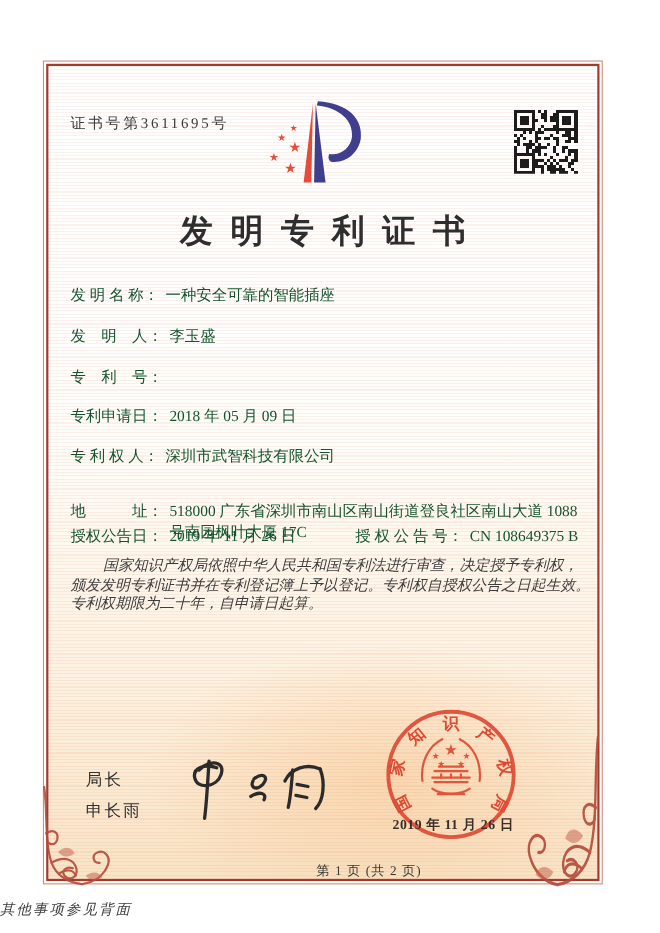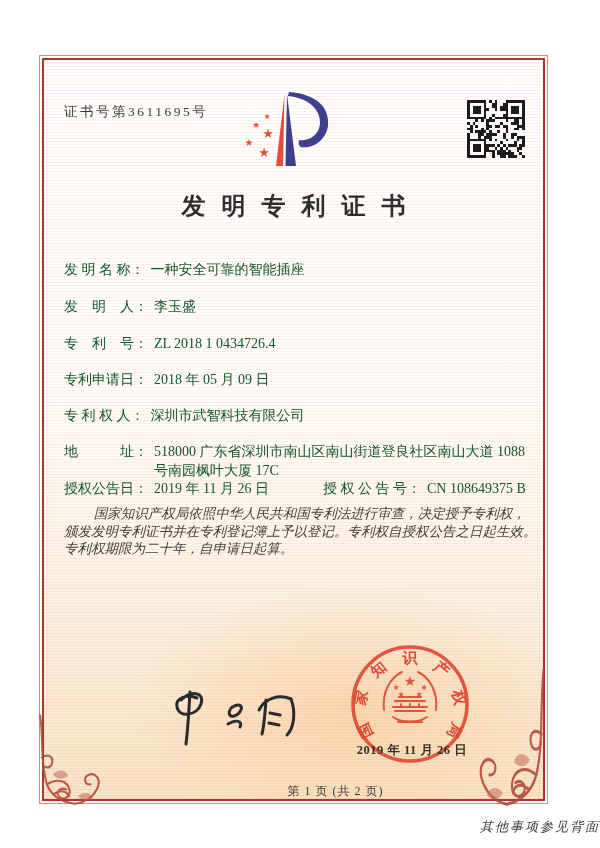--- a/index.html
+++ b/index.html
@@ -24,42 +24,42 @@
     background:
       repeating-linear-gradient(0deg, rgba(214,120,90,0.10) 0px, rgba(214,120,90,0.10) 1px, rgba(255,255,255,0) 1px, rgba(255,255,255,0) 3px),
       radial-gradient(ellipse 320px 180px at 62% 88%, rgba(248,196,140,0.50), rgba(248,196,140,0) 70%),
       linear-gradient(180deg, #ffffff 0%, #fffdfa 45%, #fdf2e2 74%, #f9e3c5 100%);
   }
   .cert-no{position:absolute;left:64px;top:103px;font-size:13.5px;letter-spacing:2.5px;color:#3a3a3a;}
   .logo{position:absolute;left:243px;top:82px;width:100px;height:108px;}
   .qr{position:absolute;left:466px;top:100px;width:60px;height:58px;}
   .title{
     position:absolute;left:44px;top:190px;width:499px;
-    text-align:center;font-size:24px;font-weight:bold;color:#2e2e2e;
+    text-align:center;font-size:30px;font-weight:bold;color:#2e2e2e;
     letter-spacing:16px;text-indent:16px;
   }
   .row{position:absolute;left:64px;font-size:14px;color:#14532d;display:flex;align-items:flex-start;line-height:19px;}
   .row .lbl{white-space:pre;flex:none;}
   .row .val{margin-left:6px;}
   .row .val.wrap{width:372px;word-break:break-all;}
   .row .pair2{margin-left:54px;display:flex;}
   .paras{
     position:absolute;left:64px;top:505px;width:475px;
     font-size:13.5px;line-height:17.6px;color:#3c3c3c;font-style:italic;
   }
   .paras p{margin:0;text-indent:2.2em;font-style:italic;}
   .director{position:absolute;left:78px;top:696px;font-size:15px;color:#2f2f2f;letter-spacing:2px;line-height:28px;}
   .signature{position:absolute;left:165px;top:686px;width:150px;height:64px;}
   .seal{position:absolute;left:348px;top:642px;width:124px;height:124px;}
   .seal-date{
     position:absolute;left:350px;top:742px;width:124px;text-align:center;
     font-size:12.5px;font-weight:bold;color:#3a2f28;letter-spacing:0.5px;
   }
   .page-info{position:absolute;left:44px;top:783px;width:583px;text-align:center;font-size:12px;color:#3a3a3a;letter-spacing:1px;}
-  .back-note{position:absolute;left:0;top:818px;width:600px;text-align:right;font-size:13px;color:#3c3c3c;font-style:italic;letter-spacing:2px;}
+  .back-note{position:absolute;left:0;top:818px;width:600px;text-align:left;font-size:13px;color:#3c3c3c;font-style:italic;letter-spacing:2px;}
   .ornament{position:absolute;opacity:0.9;}
   .orn-bl{left:36px;top:712px;width:84px;height:96px;}
   .orn-br{left:458px;top:668px;width:90px;height:140px;transform:scaleX(-1);}
   .seal-arc text{font-size:15px;font-weight:bold;fill:#dd4a34;text-anchor:middle;font-family:"Liberation Serif","DejaVu Serif",serif;}
 </style>
 </head>
 <body>
 
 <div class="page">
 
@@ -116,47 +116,50 @@
   <div class="row" style="top:260px">
     <span class="lbl">发 明 名 称：</span>
     <span class="val">一种安全可靠的智能插座</span>
   </div>
   <div class="row" style="top:297px">
     <span class="lbl">发　明　人：</span>
     <span class="val">李玉盛</span>
   </div>
   <div class="row" style="top:334px">
     <span class="lbl">专　利　号：</span>
-    <span class="val">ZL 2018 1 0434726.4</span>
   </div>
   <div class="row" style="top:370px">
     <span class="lbl">专利申请日：</span>
     <span class="val">2018 年 05 月 09 日</span>
   </div>
   <div class="row" style="top:406px">
     <span class="lbl">专 利 权 人：</span>
     <span class="val">深圳市武智科技有限公司</span>
   </div>
-  <div class="row" style="top:442px">
+  <div class="row" style="top:456px">
     <span class="lbl">地　　　址：</span>
     <span class="val wrap">518000 广东省深圳市南山区南山街道登良社区南山大道 1088 号南园枫叶大厦 17C</span>
   </div>
   <div class="row" style="top:479px">
     <span class="lbl">授权公告日：</span>
     <span class="val">2019 年 11 月 26 日</span>
     <span class="pair2">
       <span class="lbl">授 权 公 告 号：</span>
       <span class="val">CN 108649375 B</span>
     </span>
   </div>
 
   <div class="paras">
     <p>国家知识产权局依照中华人民共和国专利法进行审查，决定授予专利权，颁发发明专利证书并在专利登记簿上予以登记。专利权自授权公告之日起生效。专利权期限为二十年，自申请日起算。</p>
   </div>
 
+  <div class="director">
+    <div>局长</div>
+    <div>申长雨</div>
+  </div>
 
   <svg class="signature" viewBox="0 0 150 64">
     <g fill="none" stroke="#2b2b2b" stroke-width="3" stroke-linecap="round">
       <path d="M16,14 C26,4 40,6 36,18 C32,30 14,32 12,21 C10,12 22,8 32,12"></path>
       <path d="M25,6 C24,22 23,42 21,58"></path>
       <path d="M66,22 C74,16 80,20 74,27 C68,33 62,30 65,24"></path>
       <path d="M63,38 C71,33 78,35 75,41"></path>
       <path d="M94,24 C100,12 114,8 126,13"></path>
       <path d="M101,14 C100,28 99,40 97,48"></path>
       <path d="M126,13 C131,26 129,42 122,49"></path>

